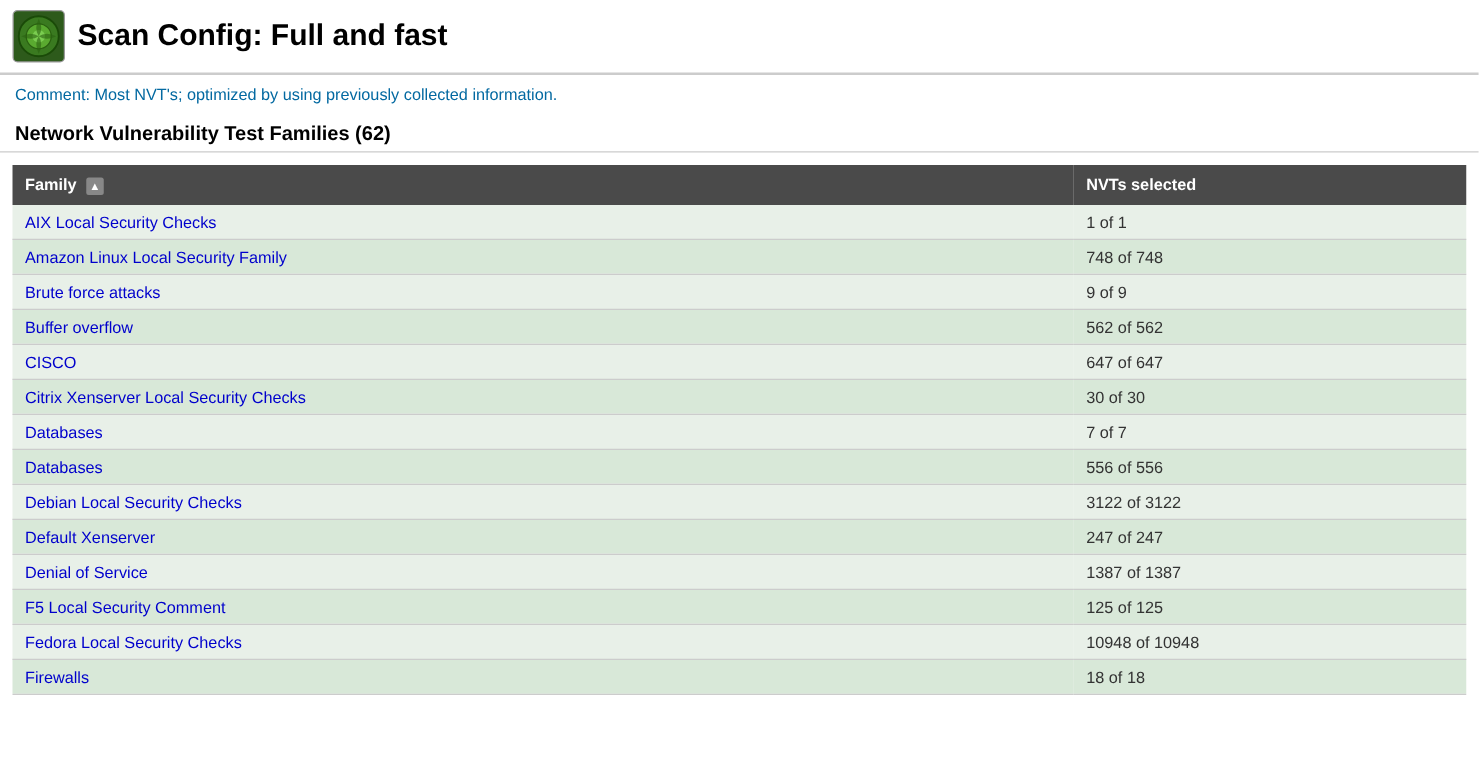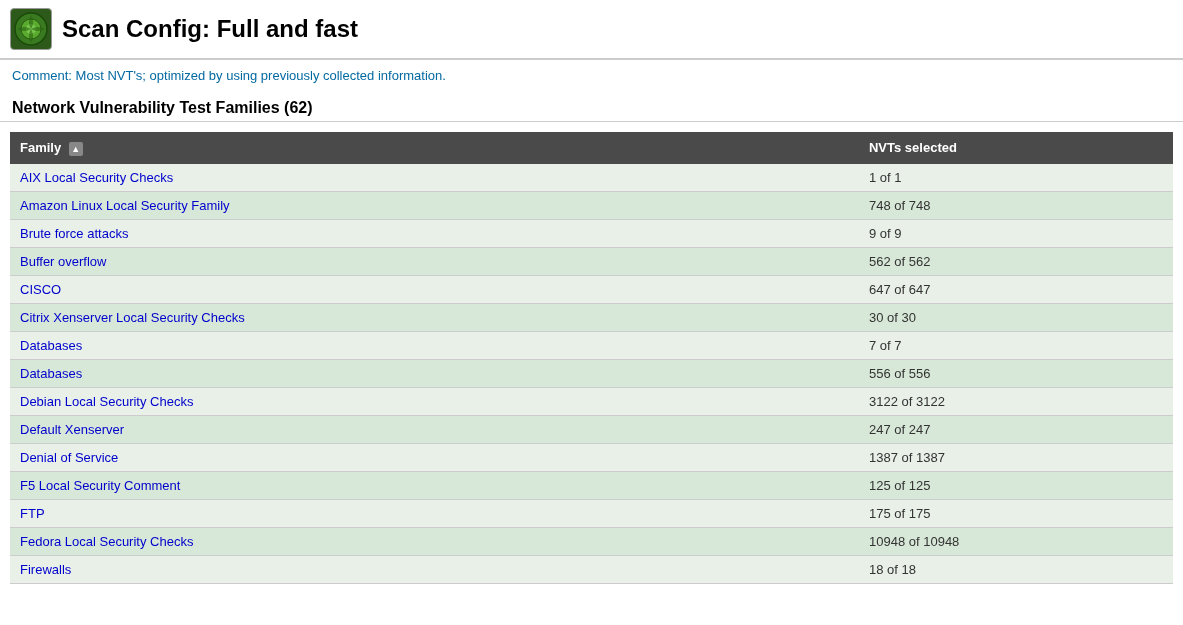--- a/index.html
+++ b/index.html
@@ -185,24 +185,20 @@
         </tr>
         <tr>
           <td><a href="#">Denial of Service</a></td>
           <td>1387 of 1387</td>
         </tr>
         <tr>
           <td><a href="#">F5 Local Security Comment</a></td>
           <td>125 of 125</td>
         </tr>
         <tr>
-          <td><a href="#">FTP</a></td>
-          <td>175 of 175</td>
-        </tr>
-        <tr>
           <td><a href="#">Fedora Local Security Checks</a></td>
           <td>10948 of 10948</td>
         </tr>
         <tr>
           <td><a href="#">Firewalls</a></td>
           <td>18 of 18</td>
         </tr>
       </tbody>
   </table>
 </div>

